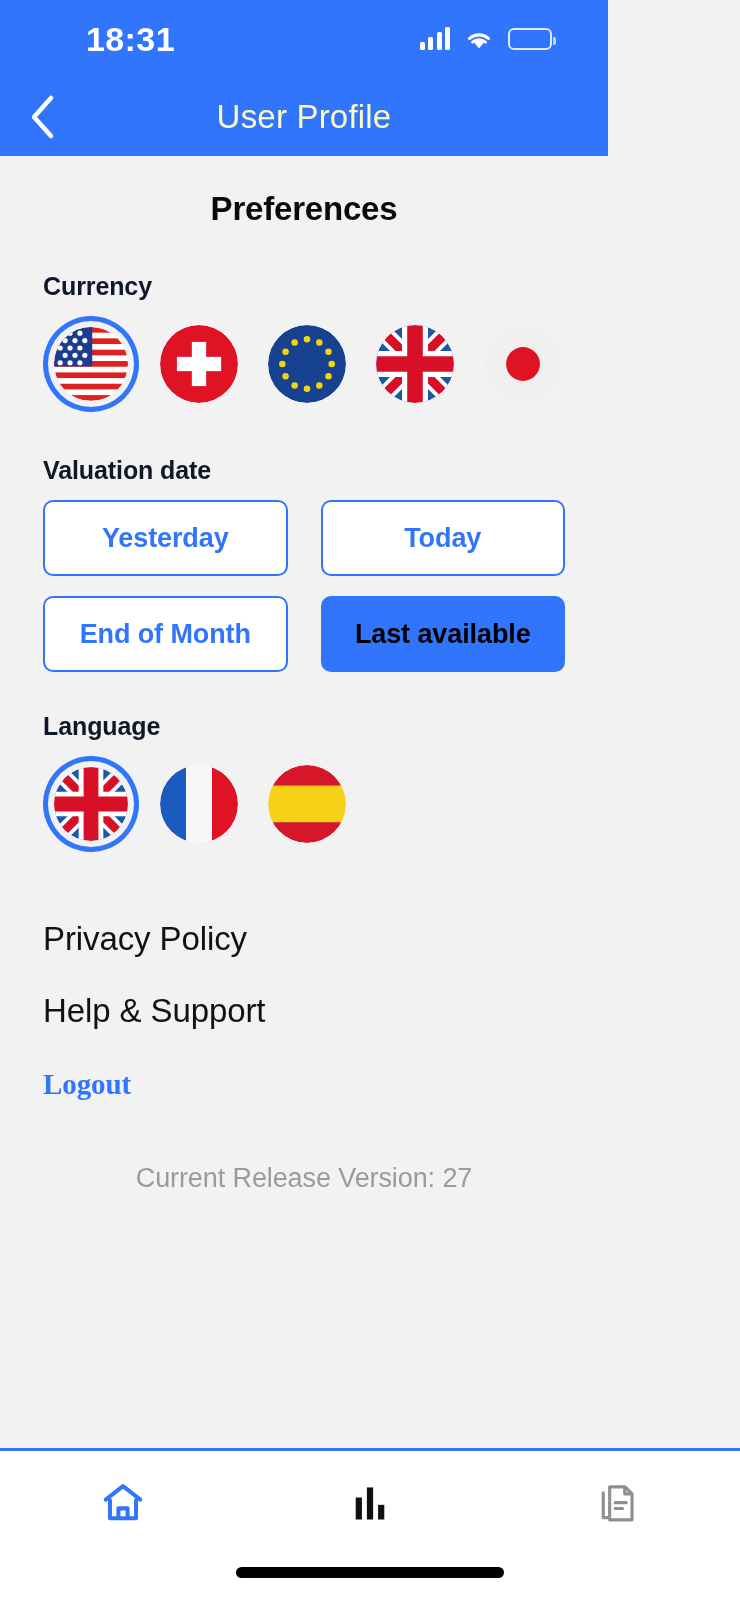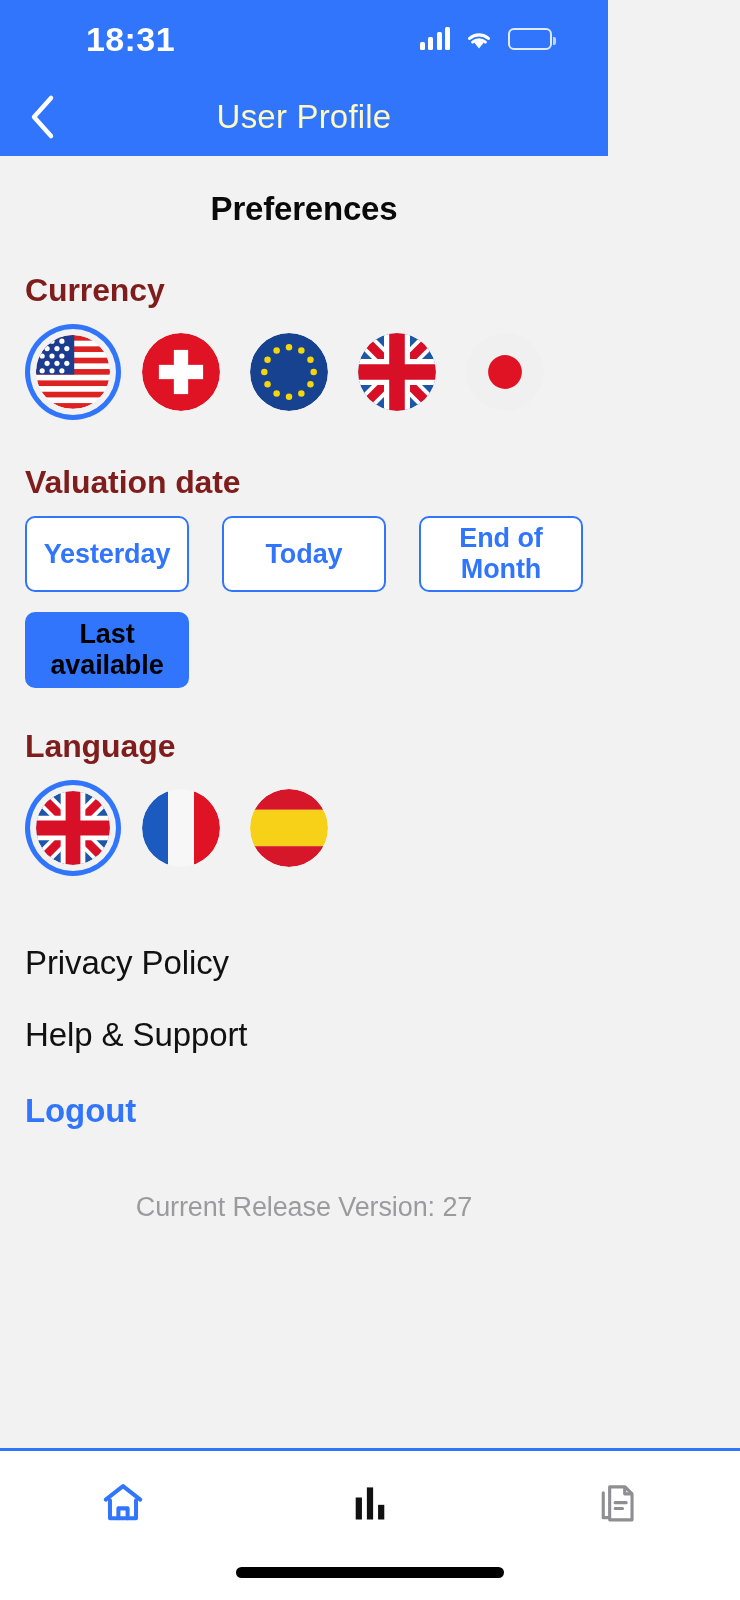--- a/index.html
+++ b/index.html
@@ -38,27 +38,27 @@
     height:78px; background:#3075fb; position:relative;
     display:flex; align-items:center; justify-content:center;
   }
   .navtitle { color:#fef9c3; font-size:33px; font-weight:500; letter-spacing:.2px; }
   .back-btn {
     position:absolute; left:8px; top:0; height:78px; width:70px;
     display:flex; align-items:center; justify-content:center; cursor:pointer;
   }
 
   
-  .content { padding:0 25px; }
+  .content { padding:0 43px; }
   .page-title {
     text-align:center; font-size:33px; font-weight:700; color:#0a0a0a;
     margin-top:34px; letter-spacing:-.2px;
   }
   .section-label {
-    font-size:32px; font-weight:700; color:#7f1d1d;
+    font-size:25px; font-weight:700; color:#0f172a;
     margin-top:44px; margin-bottom:15px; letter-spacing:-.1px;
   }
   .section-label.lang { margin-top:40px; }
 
   
   .flag-row { display:flex; gap:12px; }
   .flag-wrap {
     width:96px; height:96px; border-radius:50%;
     display:flex; align-items:center; justify-content:center;
     cursor:pointer; flex:0 0 auto;
@@ -66,41 +66,41 @@
   .flag-wrap.selected { box-shadow:inset 0 0 0 5px #3075fb; }
   .flag {
     width:78px; height:78px; border-radius:50%; overflow:hidden;
     position:relative; display:block;
   }
   .flag-wrap.selected .flag { width:74px; height:74px; }
   .flag svg { display:block; width:100%; height:100%; }
 
   
   .btn-grid {
-    display:grid; grid-template-columns:1fr 1fr 1fr; gap:20px 33px;
+    display:grid; grid-template-columns:1fr 1fr; gap:20px 33px;
     margin-top:5px;
   }
   .vbtn {
     height:76px; border-radius:10px; border:2px solid #3075fb;
     background:#ffffff; color:#3075fb;
     font-size:27px; font-weight:600; font-family:inherit;
     display:flex; align-items:center; justify-content:center;
     cursor:pointer; letter-spacing:-.1px;
   }
   .vbtn.active { background:#3075fb; color:#000000; border-color:#3075fb; }
 
   
   .links { margin-top:68px; }
   .link-item {
     font-size:33px; color:#111; margin-bottom:34px; cursor:pointer;
     letter-spacing:-.1px;
   }
   .logout {
-    font-size:33px; color:#3075fb; font-weight:700; cursor:pointer;
-    margin-top:38px; letter-spacing:-.1px;
+    font-size:29px; color:#3075fb; font-weight:700; cursor:pointer;
+    margin-top:38px; letter-spacing:-.1px;font-family:Liberation Serif, serif;
   }
   .version {
     text-align:center; color:#9b9b9e; font-size:27px;
     margin-top:62px; letter-spacing:-.1px;
   }
 
   
   .tabbar {
     position:absolute; left:0; bottom:0; width:740px; height:152px;
     background:#ffffff; border-top:3px solid #3075fb;

